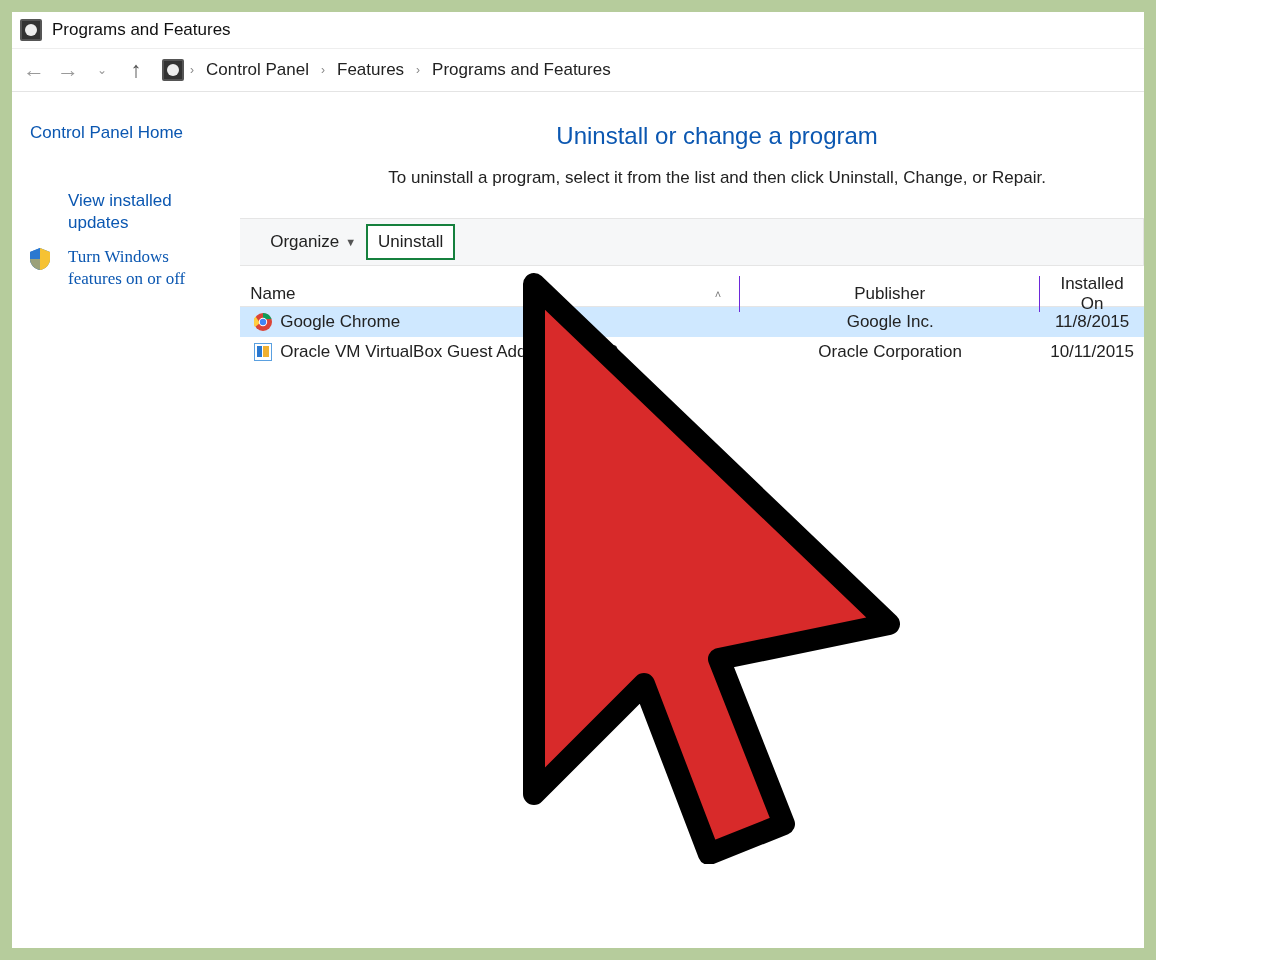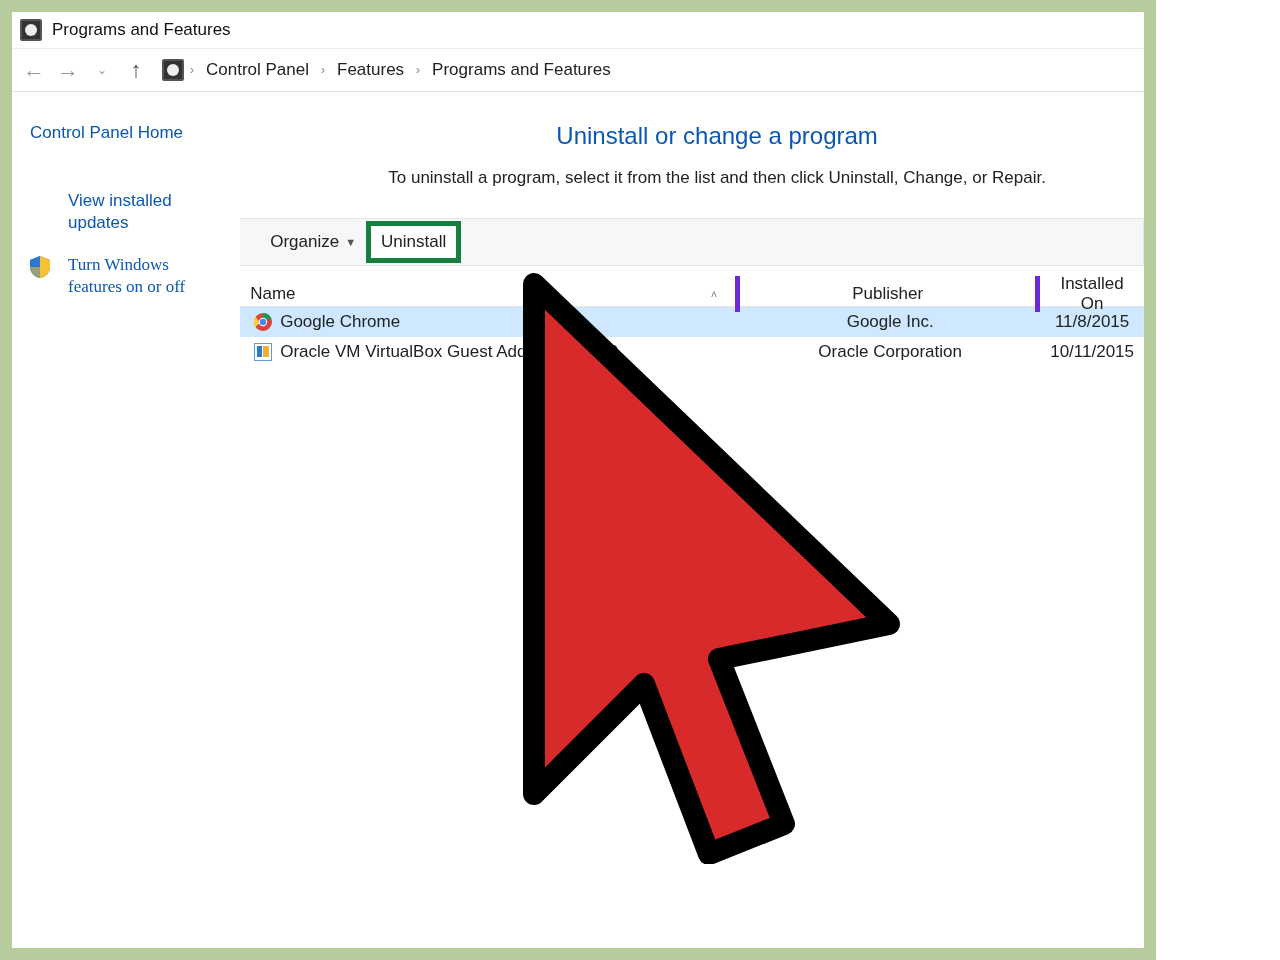--- a/index.html
+++ b/index.html
@@ -103,21 +103,21 @@
   }
   .sidebar a, .sidebar .side-link {
     color: #0b57b1;
     text-decoration: none;
     display: block;
     font-size: 17px;
     line-height: 1.3;
     cursor: pointer;
   }
   .side-home { margin-bottom: 46px; }
-  .side-updates { margin-bottom: 20px; margin-left: 38px; }
+  .side-updates { margin-bottom: 12px; margin-left: 38px; }
   .side-features-row {
     display: flex;
     align-items: flex-start;
     font-family: Liberation Serif, serif;
   }
   .shield {
     width: 20px; height: 22px;
     margin-right: 18px;
     margin-top: 2px;
   }
@@ -154,42 +154,42 @@
   .toolbar .tb-btn {
     font-size: 17px;
     padding: 6px 10px;
     display: inline-flex;
     align-items: center;
     gap: 6px;
     cursor: pointer;
   }
   .dropdown-arrow { font-size:11px; color:#555; }
   .uninstall-highlight {
-    border: 5px solid #15803d;
+    border: 2px solid #15803d;
     padding: 4px 10px;
     background:#fff;
   }
 
   .list {
     margin-left: -50px;
     border-left: none;
   }
   .list-header, .list-row {
     display: grid;
     grid-template-columns: 500px 300px 1fr;
     align-items: center;
     font-size: 17px;
   }
   .list-header {
     border-bottom: 1px solid #e5e5e5;
     color: #222;
     font-weight: 400;
     height: 40px;
   }
-  .list-header > div { padding: 8px 10px; border-right: 5px solid #6d28d9; box-sizing:border-box;}
+  .list-header > div { padding: 8px 10px; border-right: 1px solid #6d28d9; box-sizing:border-box;}
   .list-header > div:last-child { border-right: none; }
   .col-name { padding-left: 10px; display:flex; align-items:center; gap:4px;}
   .sort-arrow { font-size: 11px; color:#777; margin-left:auto; margin-right:8px;}
   .list-row {
     height: 30px;
   }
   .list-row.selected { background: #cfe8ff; }
   .list-row > div { padding: 4px 10px; }
   .name-cell {
     display: flex;

